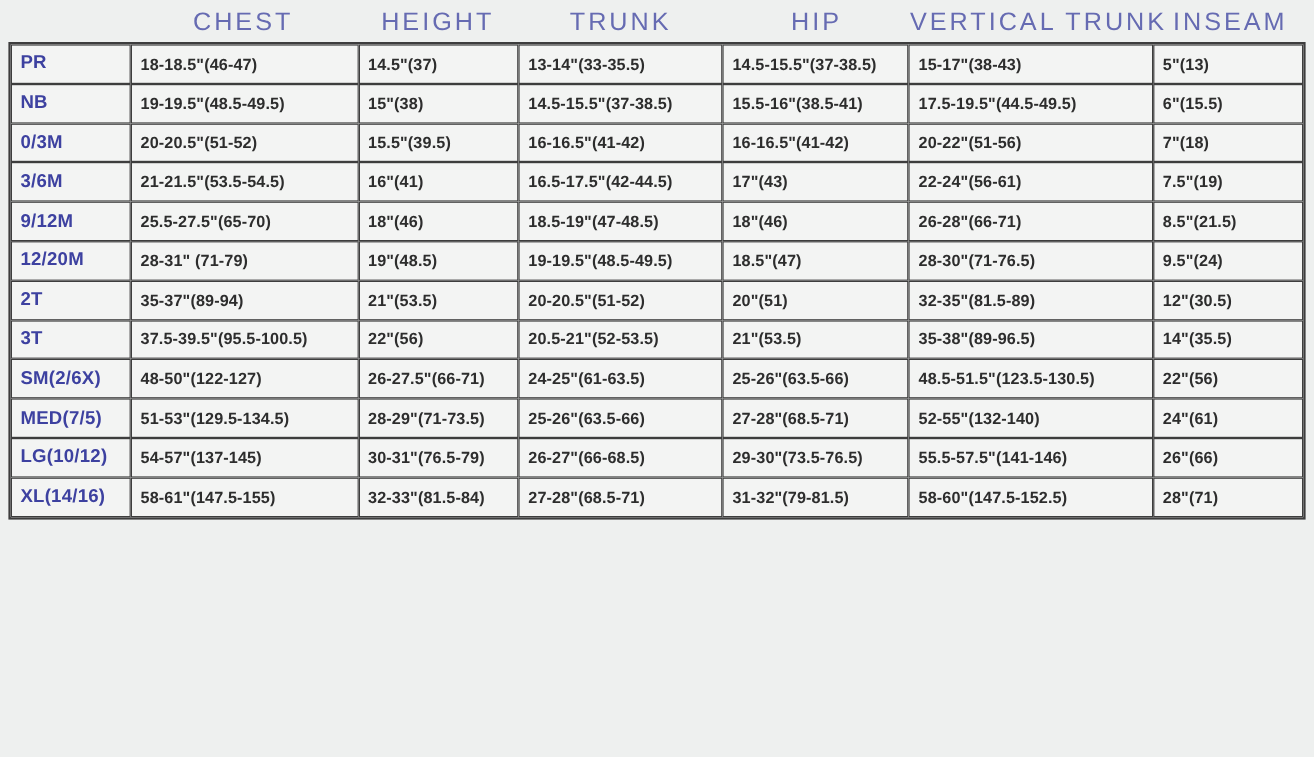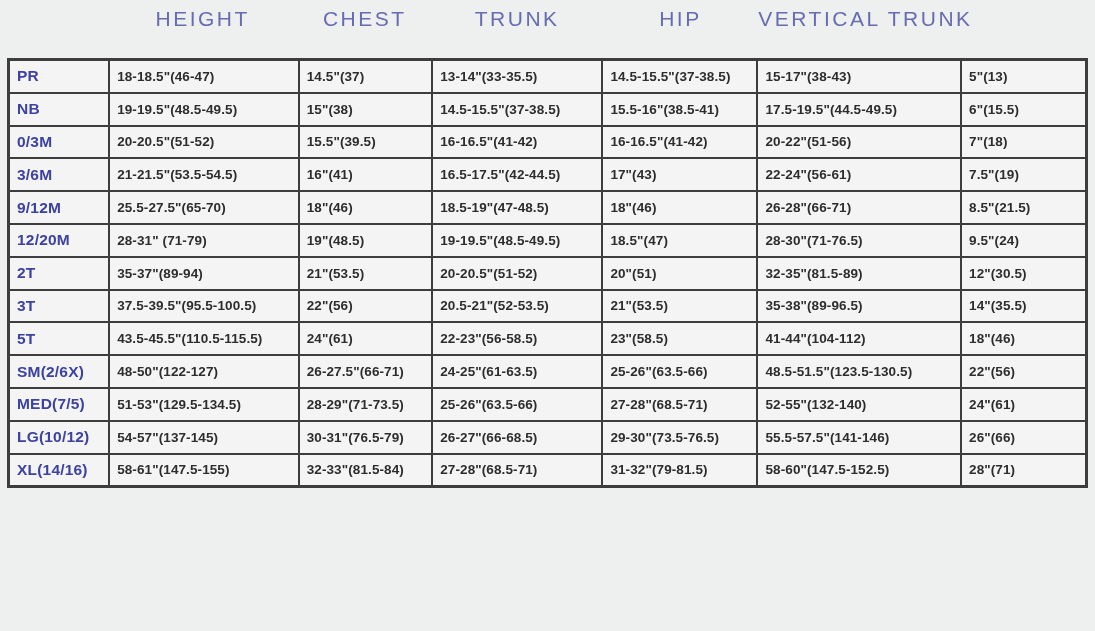--- a/index.html
+++ b/index.html
@@ -38,21 +38,20 @@
   }
 
   
   table.size-chart {
     width: 100%;
     table-layout: fixed;
     border-collapse: separate;
     border-spacing: 0;
     border: 2px solid var(--border);
     background: var(--cell-bg);
-    margin-top: 23px;
   }
   table.size-chart td {
     border: 1px solid var(--border);
     height: 32.8px;
     padding: 2px 5px 2px 7px;
     font-size: 13.5px;
     font-weight: bold;
     color: var(--text-color);
     letter-spacing: 0.1px;
     white-space: nowrap;
@@ -67,25 +66,26 @@
   }
 </style>
 </head>
 <body>
 
 <div class="page">
 
   <div class="head-row">
     <div class="head-cell"></div>
 
-  <div class="head-cell">HEIGHT</div>
-      <div class="head-cell">CHEST</div>
+  <div class="head-cell">CHEST</div>
+      <div class="head-cell">HEIGHT</div>
       <div class="head-cell">TRUNK</div>
       <div class="head-cell">HIP</div>
       <div class="head-cell">VERTICAL TRUNK</div>
+      <div class="head-cell">INSEAM</div>
     </div>
 
   <table class="size-chart">
     <colgroup>
       <col style="width:9.3%">
         <col style="width:17.6%">
         <col style="width:12.4%">
       <col style="width:15.8%">
         <col style="width:14.4%">
         <col style="width:18.9%">
@@ -158,29 +158,20 @@
         <tr>
           <td class="size-label">3T</td>
           <td>37.5-39.5"(95.5-100.5)</td>
           <td>22"(56)</td>
           <td>20.5-21"(52-53.5)</td>
           <td>21"(53.5)</td>
           <td>35-38"(89-96.5)</td>
           <td>14"(35.5)</td>
         </tr>
         <tr>
-          <td class="size-label">5T</td>
-          <td>43.5-45.5"(110.5-115.5)</td>
-          <td>24"(61)</td>
-          <td>22-23"(56-58.5)</td>
-          <td>23"(58.5)</td>
-          <td>41-44"(104-112)</td>
-          <td>18"(46)</td>
-        </tr>
-        <tr>
           <td class="size-label">SM(2/6X)</td>
           <td>48-50"(122-127)</td>
           <td>26-27.5"(66-71)</td>
           <td>24-25"(61-63.5)</td>
           <td>25-26"(63.5-66)</td>
           <td>48.5-51.5"(123.5-130.5)</td>
           <td>22"(56)</td>
         </tr>
         <tr>
           <td class="size-label">MED(7/5)</td>

